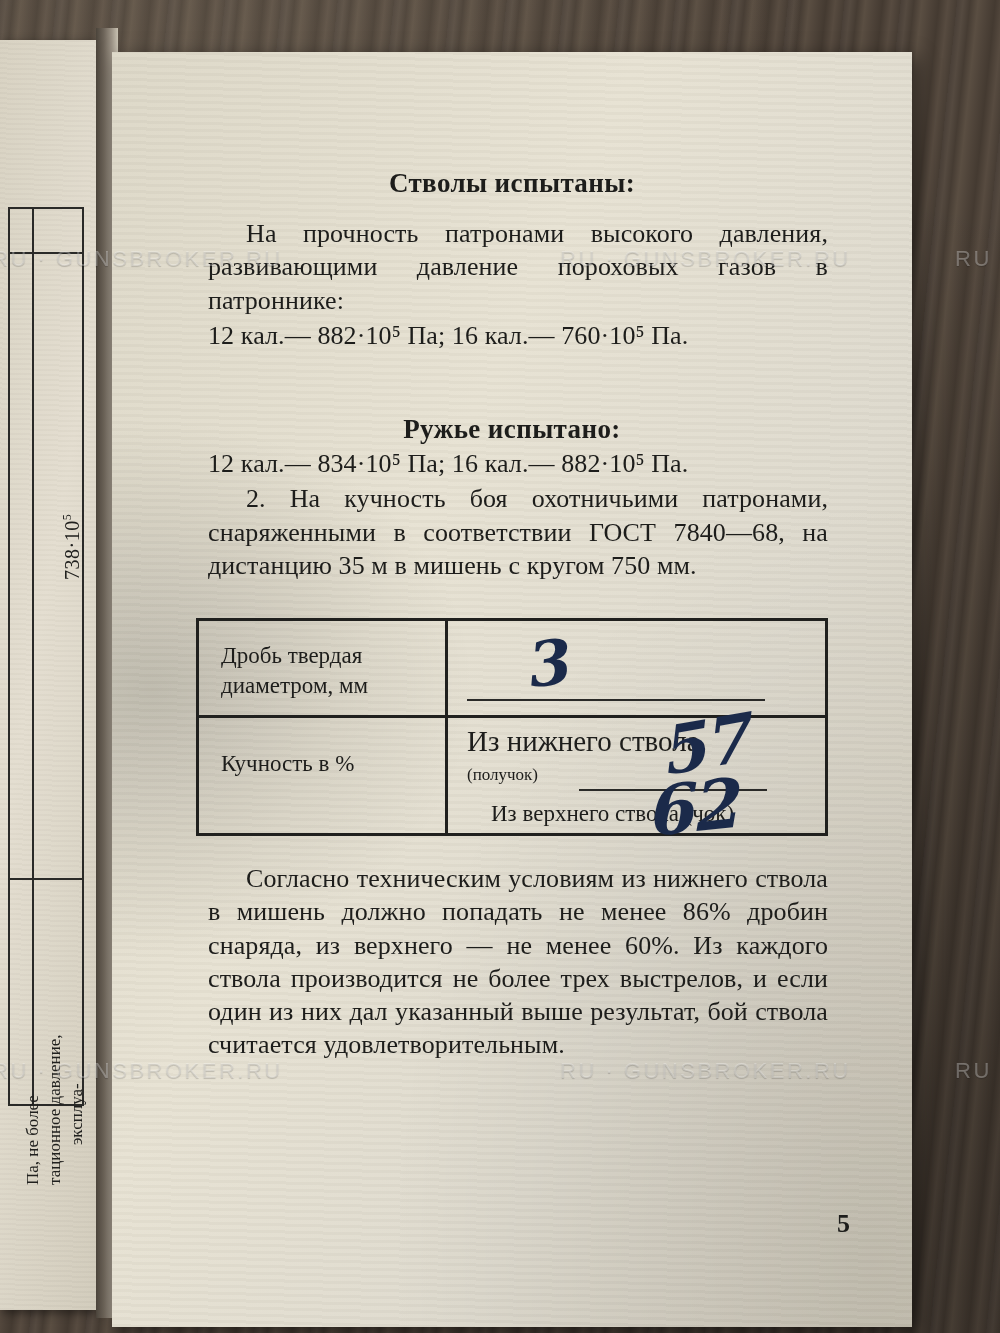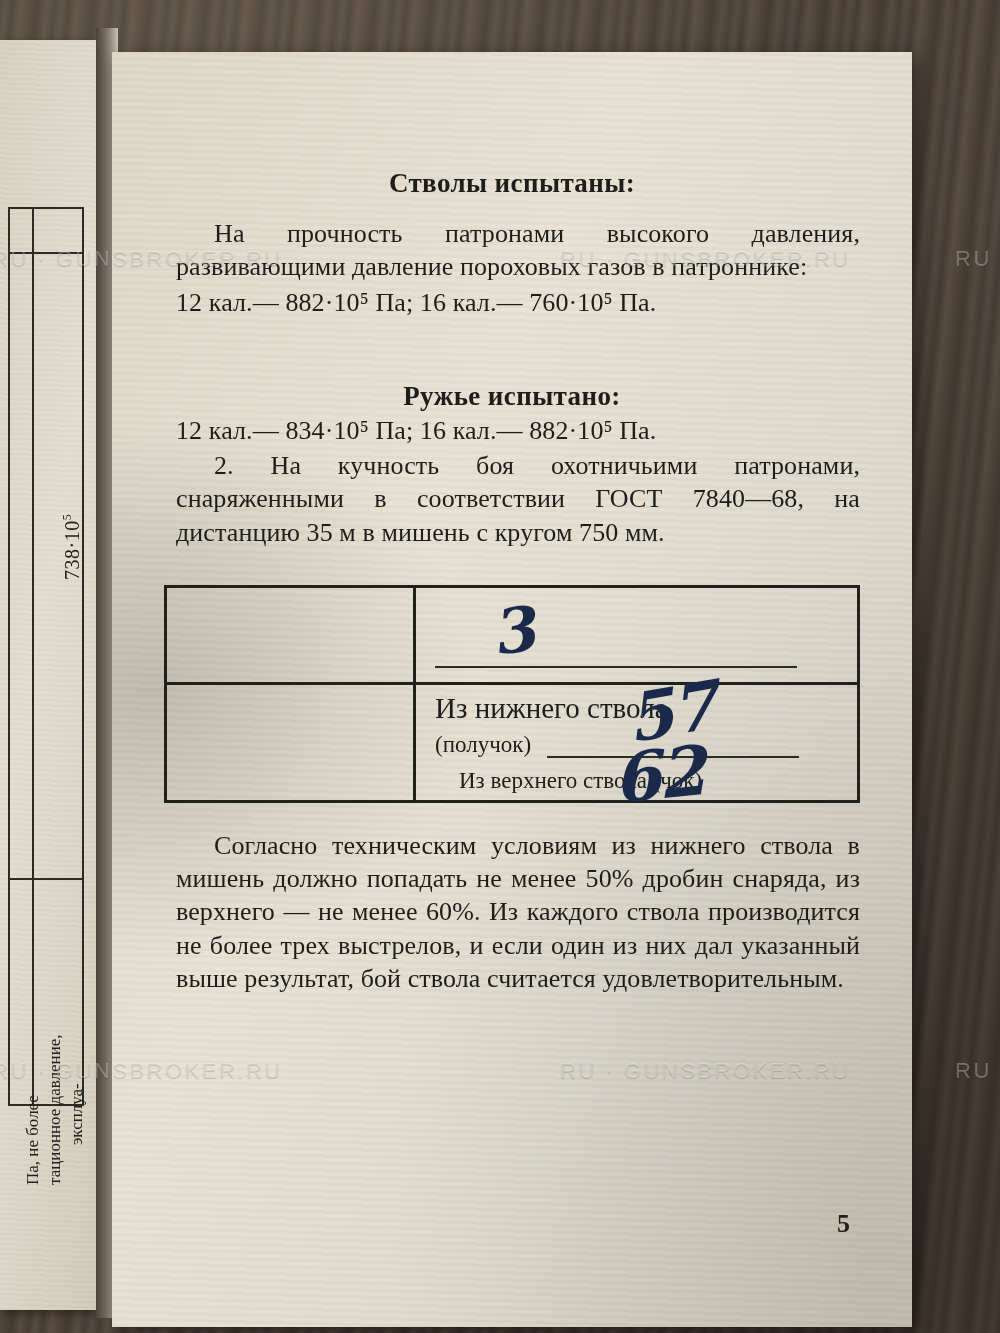--- a/index.html
+++ b/index.html
@@ -140,21 +140,21 @@
     position: absolute;
     inset: 0;
     background:
       repeating-linear-gradient(1.5deg, rgba(0,0,0,0.022) 0 3px, rgba(255,255,255,0.025) 3px 7px),
       radial-gradient(ellipse at 5% 50%, rgba(0,0,0,0.16), rgba(0,0,0,0) 30%),
       radial-gradient(ellipse at 95% 95%, rgba(0,0,0,0.10), rgba(0,0,0,0) 45%);
     pointer-events: none;
   }
   .content {
     position: relative;
-    padding: 0 52px;
+    padding: 0 84px;
     color: #1d1d1b;
   }
 
   h2.head {
     text-align: center;
     font-size: 27px;
     font-weight: bold;
     letter-spacing: .4px;
     margin: 0;
   }
@@ -223,21 +223,21 @@
   .cell-r2 {
     position: absolute;
     left: 268px;
     top: 104px;
     font-size: 29px;
   }
   .cell-r2b {
     position: absolute;
     left: 268px;
     top: 144px;
-    font-size: 23px;
+    font-size: 17px;
   }
   .br2 { left: 380px; right: 58px; top: 168px; }
   .cell-r3 {
     position: absolute;
     left: 268px;
     top: 180px;
     font-size: 23px;
     margin-left: 24px;
   }
 
@@ -328,34 +328,38 @@
       <p class="para tight nojust">12 кал.— 882·10⁵ Па; 16 кал.— 760·10⁵ Па.</p>
 
       <h2 class="head head-2">Ружье испытано:</h2>
       <p class="para tight nojust">12 кал.— 834·10⁵ Па; 16 кал.— 882·10⁵ Па.</p>
       <p class="para indent tight">2. На кучность боя охотничьими патронами, снаряженными в соответствии ГОСТ 7840—68, на дистанцию 35 м в мишень с кругом 750 мм.</p>
 
       <div class="tbl">
         <div class="hline"></div>
         <div class="vline"></div>
 
+        <div class="cell-l1">Дробь твердая диаметром, мм</div>
         <div class="cell-r1"></div>
         <div class="blank-rule br1"></div>
         <div class="hand hand-3">3</div>
 
+        <div class="cell-l2">
+          <span>Кучность в %</span>
+        </div>
         <div class="cell-r2">Из нижнего ствола</div>
         <div class="cell-r2b">(получок)</div>
         <div class="blank-rule br2"></div>
         <div class="hand hand-57">57</div>
 
         <div class="cell-r3">Из верхнего ствола (чок)</div>
         <div class="hand hand-62">62</div>
       </div>
 
-      <p class="para indent" style="margin-top:26px;">Согласно техническим условиям из нижнего ствола в мишень должно попадать не менее 50% дробин снаряда, из верхнего — не менее 60%. Из каждого ствола производится не более трех выстрелов, и если один из них дал указанный выше результат, бой ствола считается удовлетворительным.</p>
+      <p class="para indent" style="margin-top:26px;">Согласно техническим условиям из нижнего ствола в мишень должно попадать не менее 86% дробин снаряда, из верхнего — не менее 60%. Из каждого ствола производится не более трех выстрелов, и если один из них дал указанный выше результат, бой ствола считается удовлетворительным.</p>
     </div>
 
     <div class="page-num">5</div>
   </div>
 
   <div class="wm wm1">RU · GUNSBROKER.RU</div>
   <div class="wm wm2">RU · GUNSBROKER.RU</div>
   <div class="wm wm3">RU · GUNSBROKER.RU</div>
   <div class="wm wm4">RU · GUNSBROKER.RU</div>
   <div class="wm wm5">RU · GUNSBROKER.RU</div>

